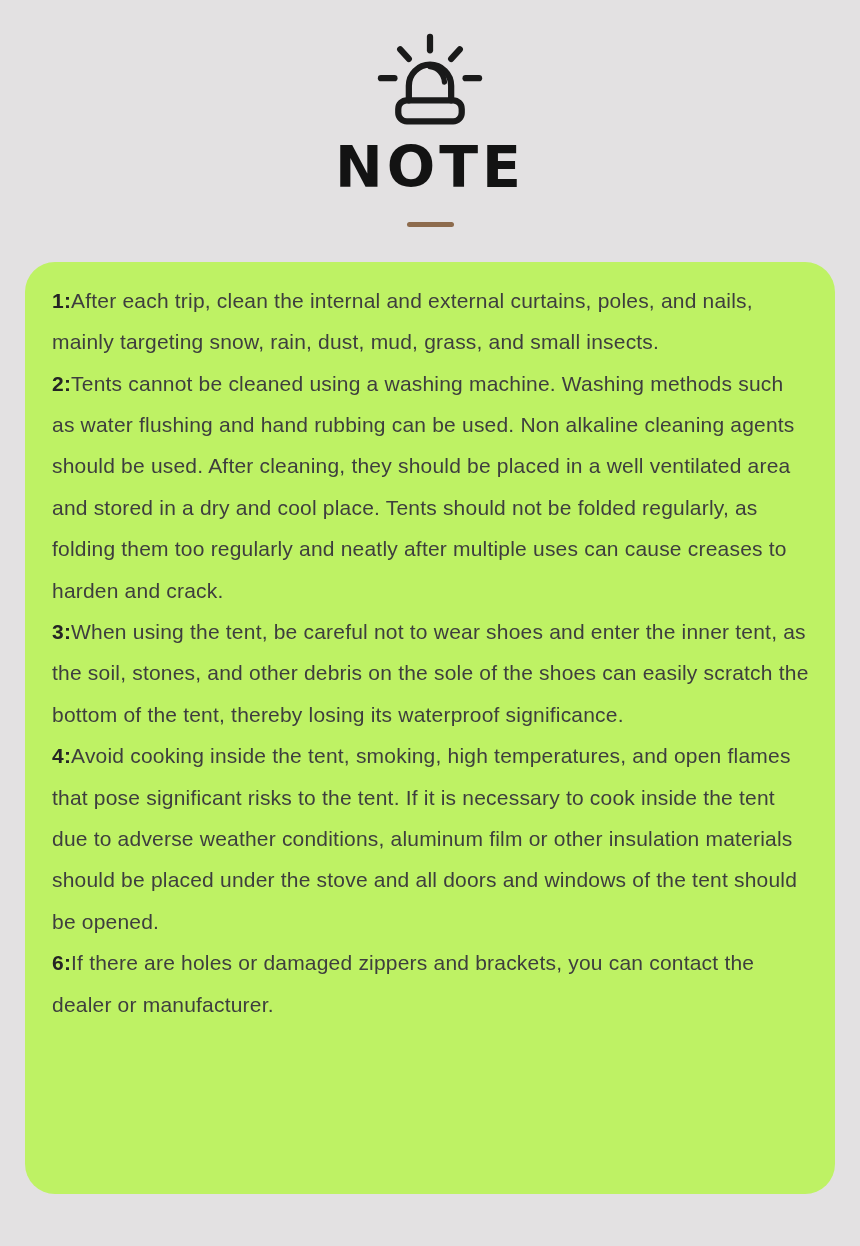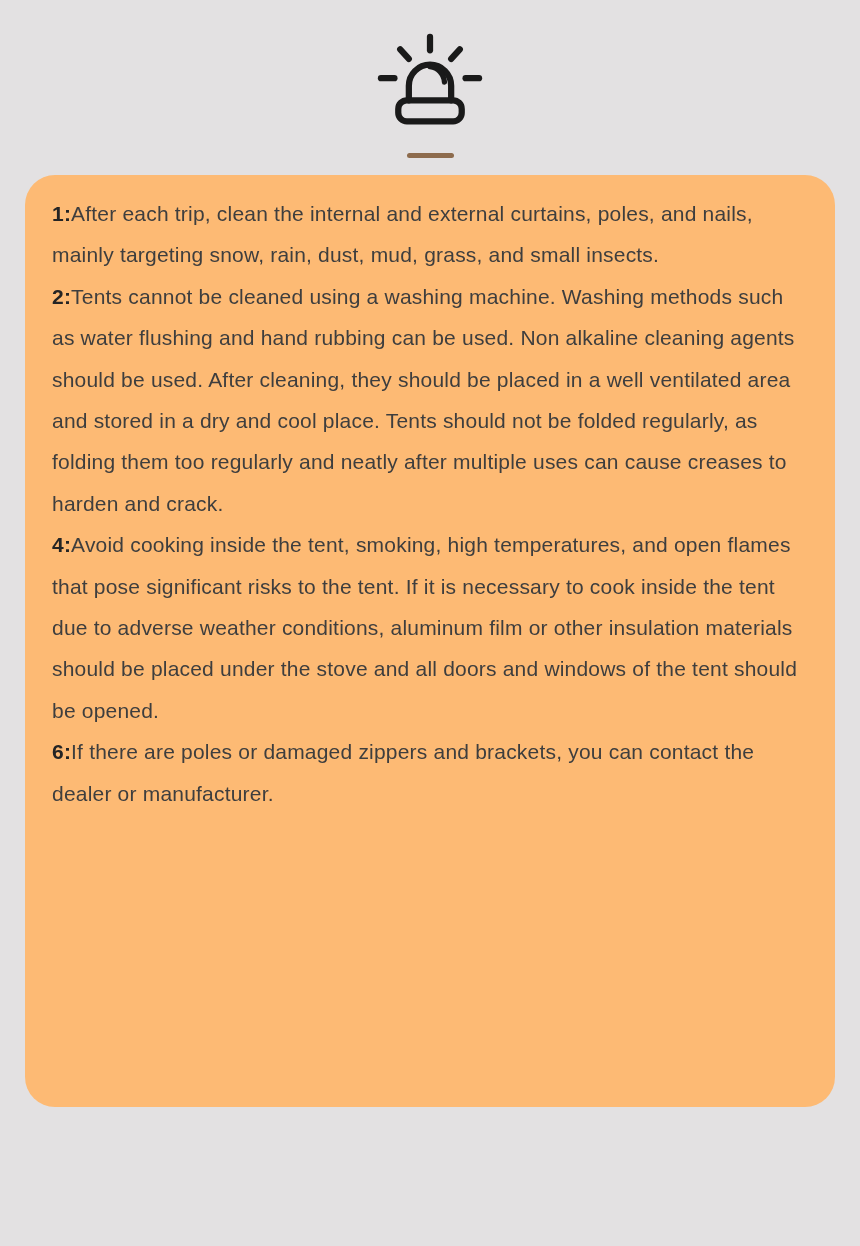--- a/index.html
+++ b/index.html
@@ -35,22 +35,22 @@
   }
   .divider {
     width: 47px;
     height: 5px;
     border-radius: 3px;
     margin-top: 23px;
   }
   .card {
     width: 810px;
     height: 932px;
-    margin: 17px auto 0 auto;
-    background: #fdba74;
+    margin: 35px auto 0 auto;
+    background: #bef264;
     border-radius: 30px;
     padding: 18px 26px 30px 27px;
   }
   .note {
     font-size: 21px;
     line-height: 41.4px;
     color: #3e3e3e;
     font-weight: 400;
     letter-spacing: 0.2px;
   }
@@ -74,31 +74,33 @@
           <line x1="91" y1="18" x2="82" y2="28"></line>
           <line x1="9" y1="48" x2="23" y2="48"></line>
           <line x1="111" y1="48" x2="97" y2="48"></line>
           <path d="M38 71 L38 56 A22 22 0 0 1 82 56 L82 71"></path>
           <path d="M60 36 A17 17 0 0 1 75 52" stroke-width="5.5"></path>
           <rect x="27" y="71" width="66" height="22" rx="9"></rect>
         </g>
       </svg>
     </span>
 
+    <h1 class="title">NOTE</h1>
 
     <div class="divider" style="background:#8d6b4d;"></div>
   </div>
 
   <div class="card">
 
     <p class="note"><b>1:</b><span>After each trip, clean the internal and external curtains, poles, and nails, mainly targeting snow, rain, dust, mud, grass, and small insects.</span></p>
 
     <p class="note"><b>2:</b><span>Tents cannot be cleaned using a washing machine. Washing methods such as water flushing and hand rubbing can be used. Non alkaline cleaning agents should be used. After cleaning, they should be placed in a well ventilated area and stored in a dry and cool place. Tents should not be folded regularly, as folding them too regularly and neatly after multiple uses can cause creases to harden and crack.</span></p>
 
+    <p class="note"><b>3:</b><span>When using the tent, be careful not to wear shoes and enter the inner tent, as the soil, stones, and other debris on the sole of the shoes can easily scratch the bottom of the tent, thereby losing its waterproof significance.</span></p>
 
     <p class="note"><b>4:</b><span>Avoid cooking inside the tent, smoking, high temperatures, and open flames that pose significant risks to the tent. If it is necessary to cook inside the tent due to adverse weather conditions, aluminum film or other insulation materials should be placed under the stove and all doors and windows of the tent should be opened.</span></p>
 
 
-    <p class="note"><b>6:</b><span>If there are poles or damaged zippers and brackets, you can contact the dealer or manufacturer.</span></p>
+    <p class="note"><b>6:</b><span>If there are holes or damaged zippers and brackets, you can contact the dealer or manufacturer.</span></p>
 
   </div>
 
 </div>
 
 </body></html>

